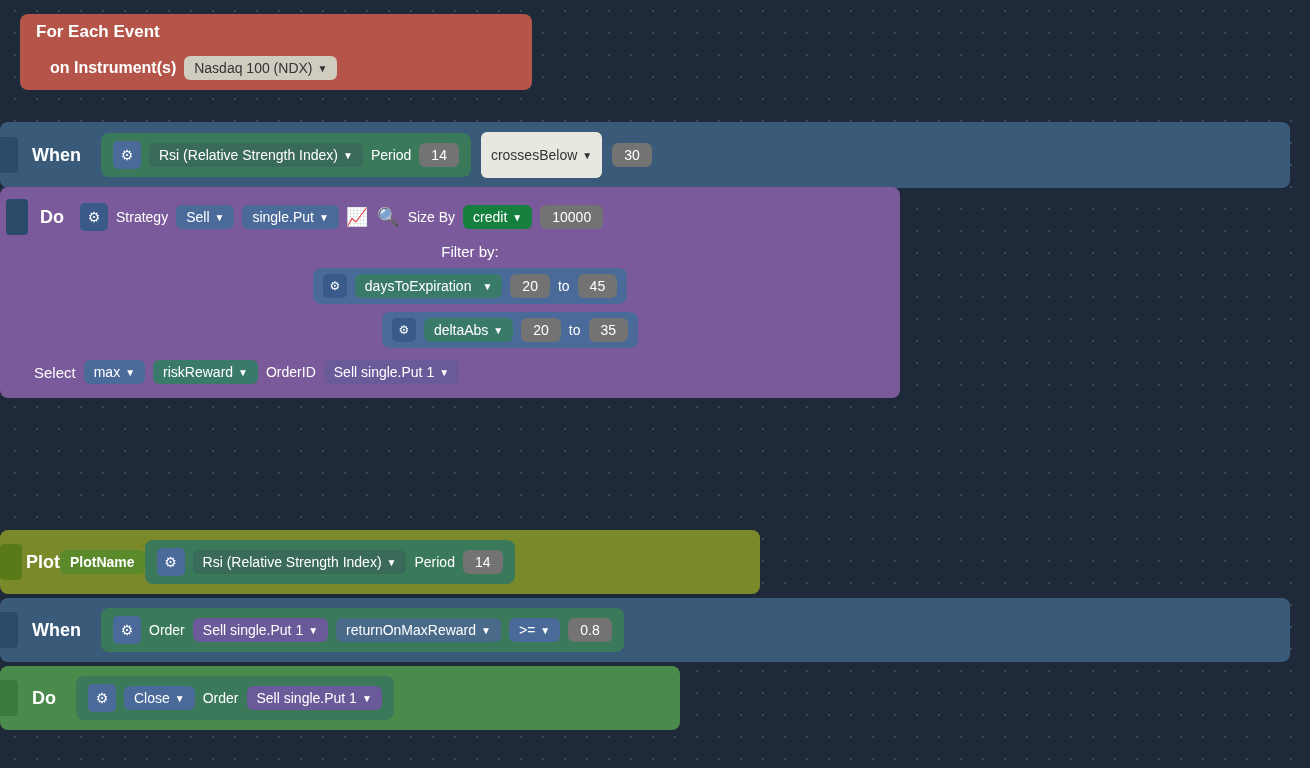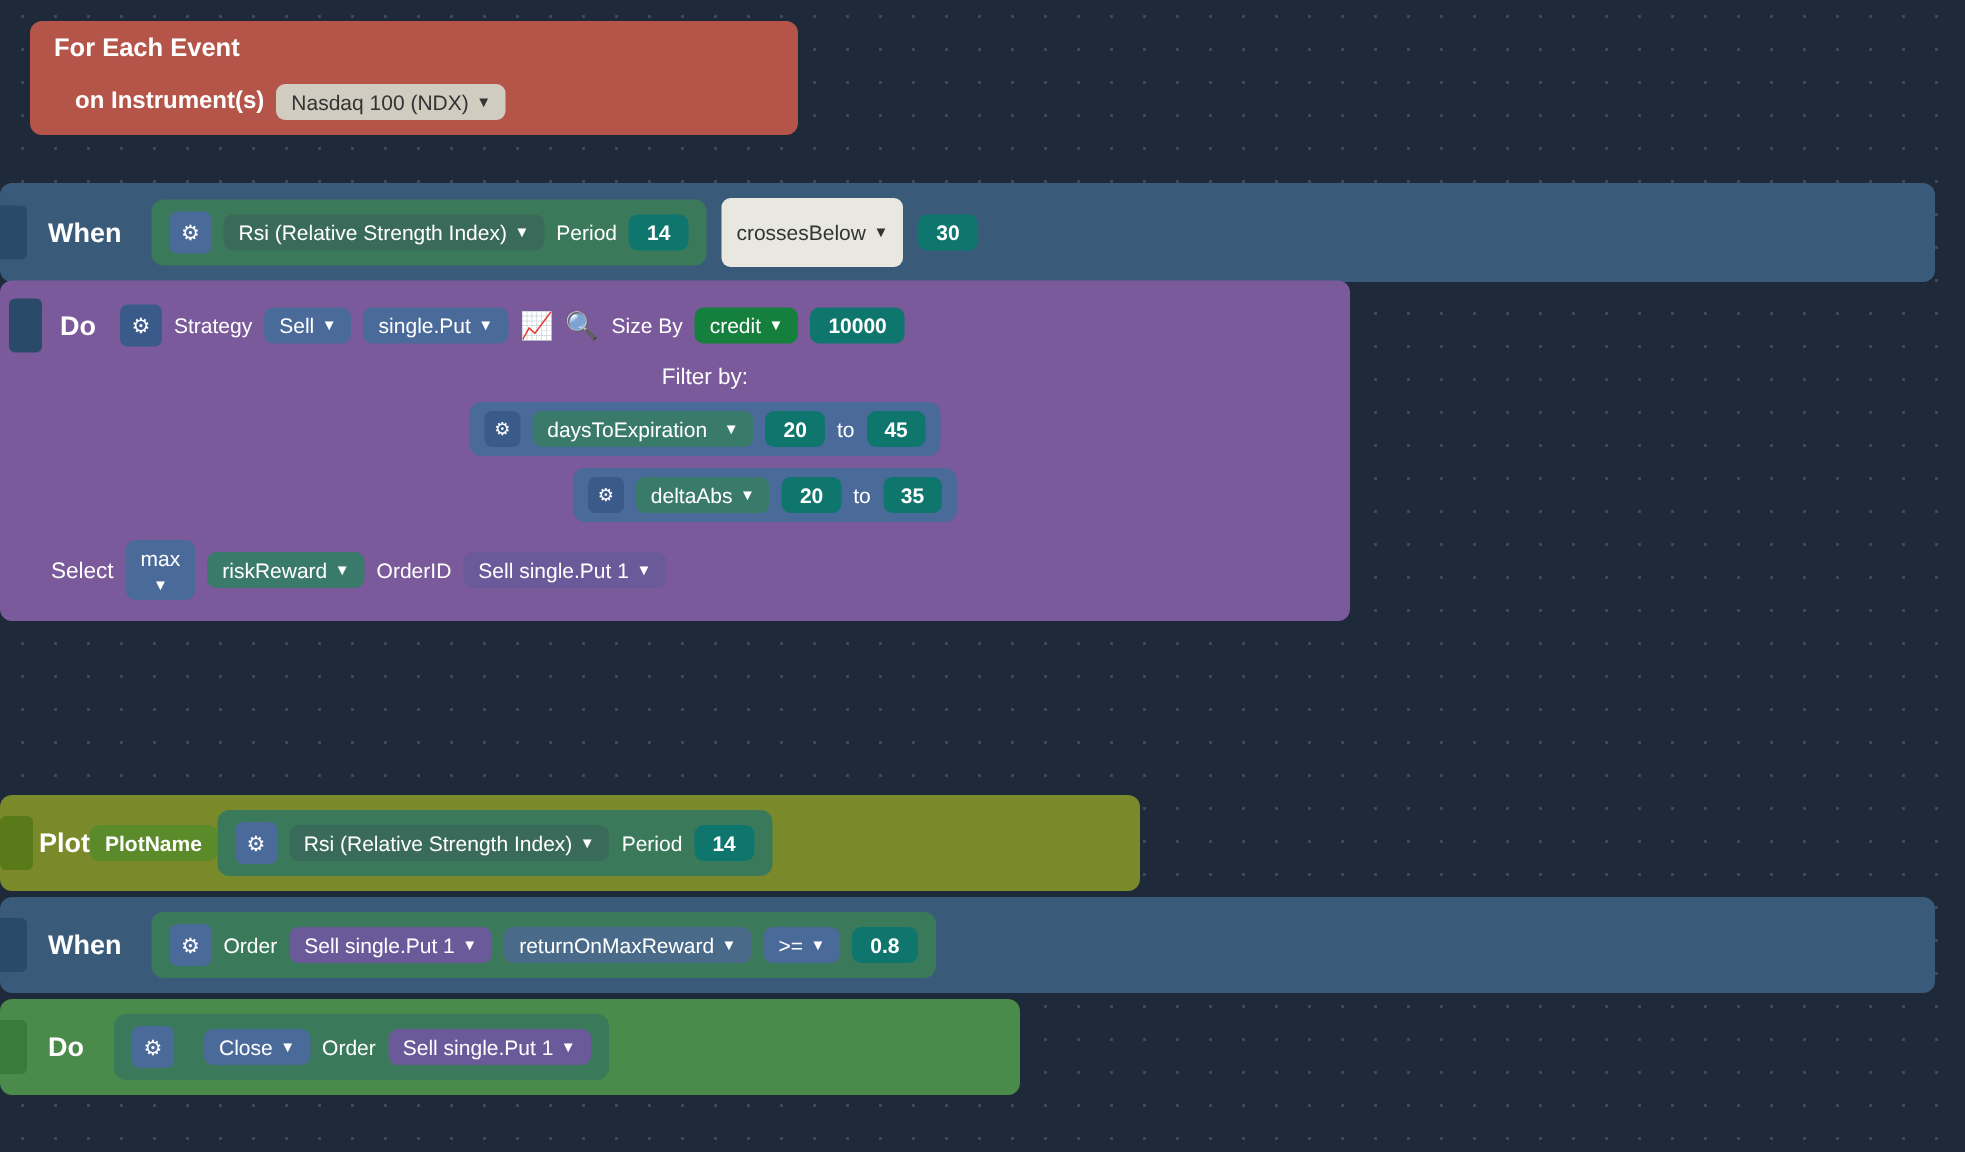--- a/index.html
+++ b/index.html
@@ -173,28 +173,27 @@
       gap: 5px;
       cursor: pointer;
       white-space: nowrap;
     }
 
     .dropdown-pill-blue {
       background-color: #4a6a9a;
     }
 
     .number-pill {
-      background-color: #0f766e;
+      background-color: #737373;
       border-radius: 6px;
       padding: 4px 12px;
       color: white;
       font-size: 14px;
       cursor: pointer;
       white-space: nowrap;
-      font-weight: bold;
     }
 
     .text-connector {
       color: white;
       font-size: 14px;
       white-space: nowrap;
     }
 
     .dropdown-arrow {
       font-size: 10px;
@@ -365,21 +364,21 @@
         </div>
         <span class="text-connector">to</span>
         <div class="number-pill">
           <span>35</span>
         </div>
       </div>
     </div>
 
     <div class="select-row" style="padding-left:20px;">
       <span class="text-connector" style="font-size:15px;">Select</span>
-      <div class="dropdown-pill-blue" style="background-color:#4a6a9a; border-radius:6px; padding:4px 10px; color:white; font-size:14px; display:flex; align-items:center; gap:5px; cursor:pointer;flex-direction:column;">
+      <div class="dropdown-pill-blue" style="background-color:#4a6a9a; border-radius:6px; padding:4px 10px; color:white; font-size:14px; display:flex; align-items:center; gap:5px; cursor:pointer;">
         <span>max</span>
         <span class="dropdown-arrow">▼</span>
       </div>
       <div class="dropdown-pill" style="background-color:#3a7a6a;">
         <span>riskReward</span>
         <span class="dropdown-arrow">▼</span>
       </div>
       <span class="text-connector">OrderID</span>
       <div class="dropdown-pill" style="background-color:#6a5a9a;">
         <span>Sell single.Put 1</span>
@@ -438,21 +437,21 @@
   </div>
 
   <div class="do-block-bottom" style="padding-left:10px;">
     <div class="left-tab" style="background-color:#3a7a3a;"></div>
     <span class="block-label" style="font-size:18px;">Do</span>
 
     <div style="background-color:#3a7a5a; border-radius:8px; padding:8px 12px; display:flex; align-items:center; gap:8px; margin-left:10px;">
       <div class="gear-btn">
         <span>⚙</span>
       </div>
-      <div class="dropdown-pill-blue" style="background-color:#4a6a9a; border-radius:6px; padding:4px 10px; color:white; font-size:14px; display:flex; align-items:center; gap:5px; cursor:pointer;margin-left:12px;">
+      <div class="dropdown-pill-blue" style="background-color:#4a6a9a; border-radius:6px; padding:4px 10px; color:white; font-size:14px; display:flex; align-items:center; gap:5px; cursor:pointer;">
         <span>Close</span>
         <span class="dropdown-arrow">▼</span>
       </div>
       <span class="text-connector">Order</span>
       <div class="dropdown-pill" style="background-color:#6a5a9a;">
         <span>Sell single.Put 1</span>
         <span class="dropdown-arrow">▼</span>
       </div>
     </div>
   </div>

